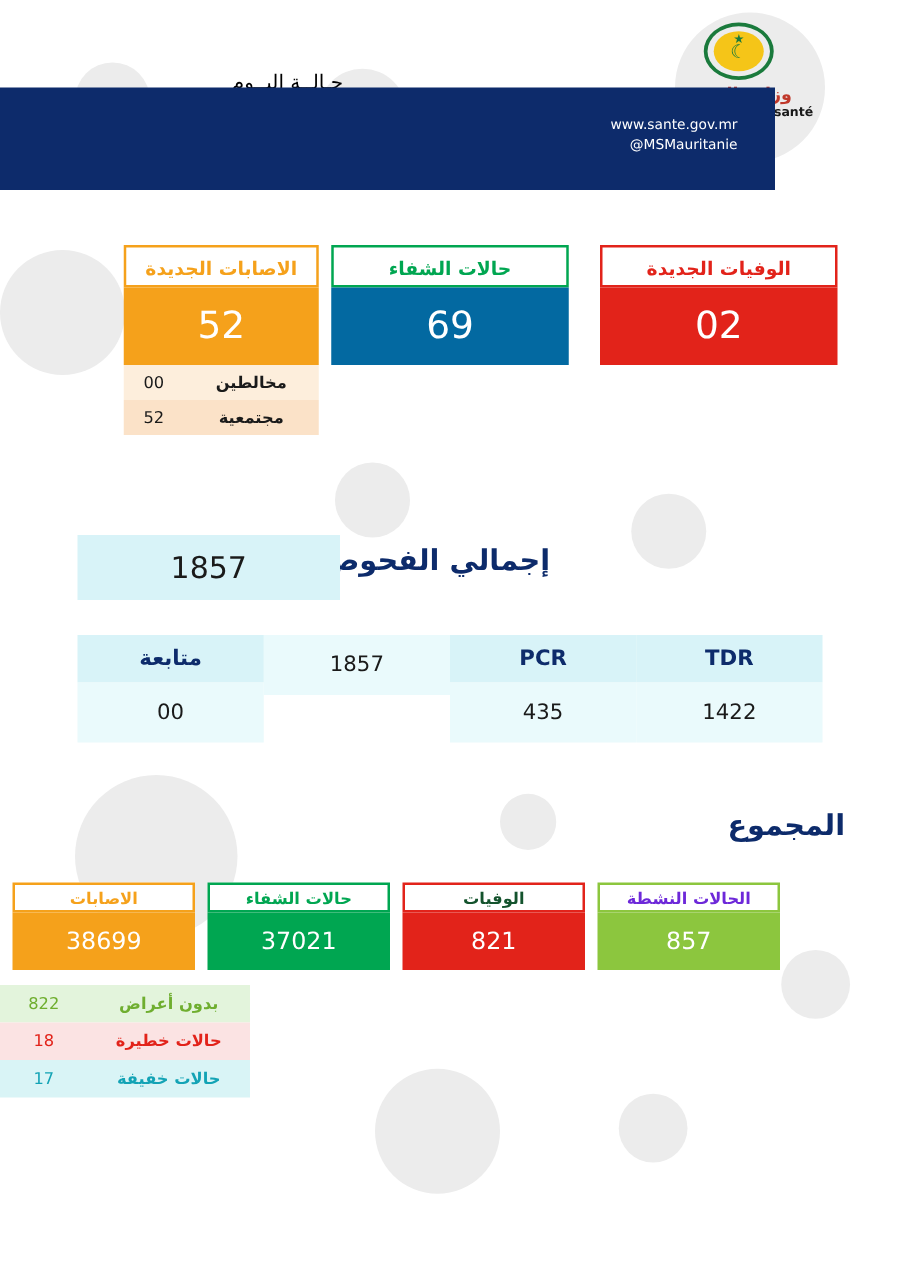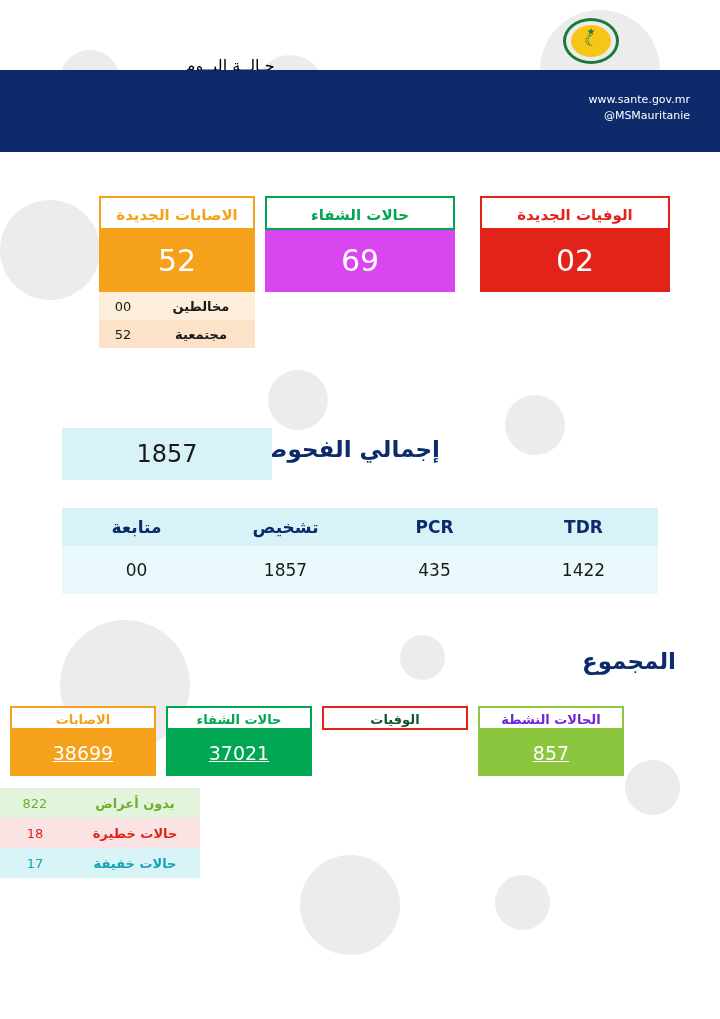--- a/index.html
+++ b/index.html
@@ -120,21 +120,21 @@
     text-align: center;
     font-size: 30px;
     color: #ffffff;
     font-weight: normal;
   }
   .card-deaths { right: 50px; top: 0; }
   .card-deaths .cap { color: #e2231a; border: 2px solid #e2231a; }
   .card-deaths .val { background: #e2231a; }
   .card-recov { right: 265px; top: 0; }
   .card-recov .cap { color: #00a651; border: 2px solid #00a651; }
-  .card-recov .val { background: #d946ef; }
+  .card-recov .val { background: #0369a1; }
   .card-new { right: 465px; top: 0; width: 156px; }
   .card-new .cap { color: #f5a11b; border: 2px solid #f5a11b; }
   .card-new .val { background: #f5a11b; }
   .subrow {
     display: flex;
     height: 28px;
     align-items: center;
     background: #fdeedc;
     font-size: 13px;
     color: #1a1a1a;
@@ -230,21 +230,20 @@
     text-align: center;
     font-size: 13px;
     font-weight: bold;
     background: #ffffff;
   }
   .tcard .val {
     height: 46px; line-height: 46px;
     text-align: center;
     font-size: 19px;
     color: #ffffff;
-    text-decoration: underline;
   }
   .c-orange .cap { color: #f5a11b; border: 2px solid #f5a11b; }
   .c-orange .val { background: #f5a11b; }
   .c-green .cap { color: #00a651; border: 2px solid #00a651; }
   .c-green .val { background: #00a651; }
   .c-red .cap { color: #14532d; border: 2px solid #e2231a; }
   .c-red .val { background: #e2231a; }
   .c-lgreen .cap { color: #6d28d9; border: 2px solid #8cc63e; }
   .c-lgreen .val { background: #8cc63e; }
 
@@ -263,21 +262,21 @@
   .ab-row .lbl { width: 130px; text-align: center; }
   .ab-row .num { flex: 1; text-align: center; font-weight: normal; }
   .ab-1 { background: #e3f4dc; color: #6fae2f; }
   .ab-2 { background: #fbe3e3; color: #e2231a; }
   .ab-3 { background: #d9f4f6; color: #13a3b5; }
 
   
   .footer {
     position: absolute;
     left: 0; bottom: 0;
-    width: 720px; height: 82px;
+    width: 620px; height: 82px;
     background: #0d2b6b;
   }
   .footer .links {
     position: absolute;
     right: 30px; top: 22px;
     text-align: right;
     color: #ffffff;
     font-size: 11px;
     line-height: 16px;
     direction: ltr;
@@ -350,21 +349,20 @@
       <div class="tests-head">
         <div class="tests-title">إجمالي الفحوص اليوم</div>
         <div class="tests-total">1857</div>
       </div>
       <div class="tests-grid">
         <div class="tcol">
           <div class="th">متابعة</div>
           <div class="td">00</div>
         </div>
         <div class="tcol">
-          <div class="th">تشخيص</div>
           <div class="td">1857</div>
         </div>
         <div class="tcol">
           <div class="th">PCR</div>
           <div class="td">435</div>
         </div>
         <div class="tcol">
           <div class="th">TDR</div>
           <div class="td">1422</div>
         </div>
@@ -377,20 +375,21 @@
         <div class="tcard c-orange">
           <div class="cap">الاصابات</div>
           <div class="val">38699</div>
         </div>
         <div class="tcard c-green">
           <div class="cap">حالات الشفاء</div>
           <div class="val">37021</div>
         </div>
         <div class="tcard c-red">
           <div class="cap">الوفيات</div>
+          <div class="val">821</div>
         </div>
         <div class="tcard c-lgreen">
           <div class="cap">الحالات النشطة</div>
           <div class="val">857</div>
         </div>
       </div>
 
       <div class="active-breakdown">
         <div class="ab-row ab-1">
           <div class="lbl">بدون أعراض</div>

